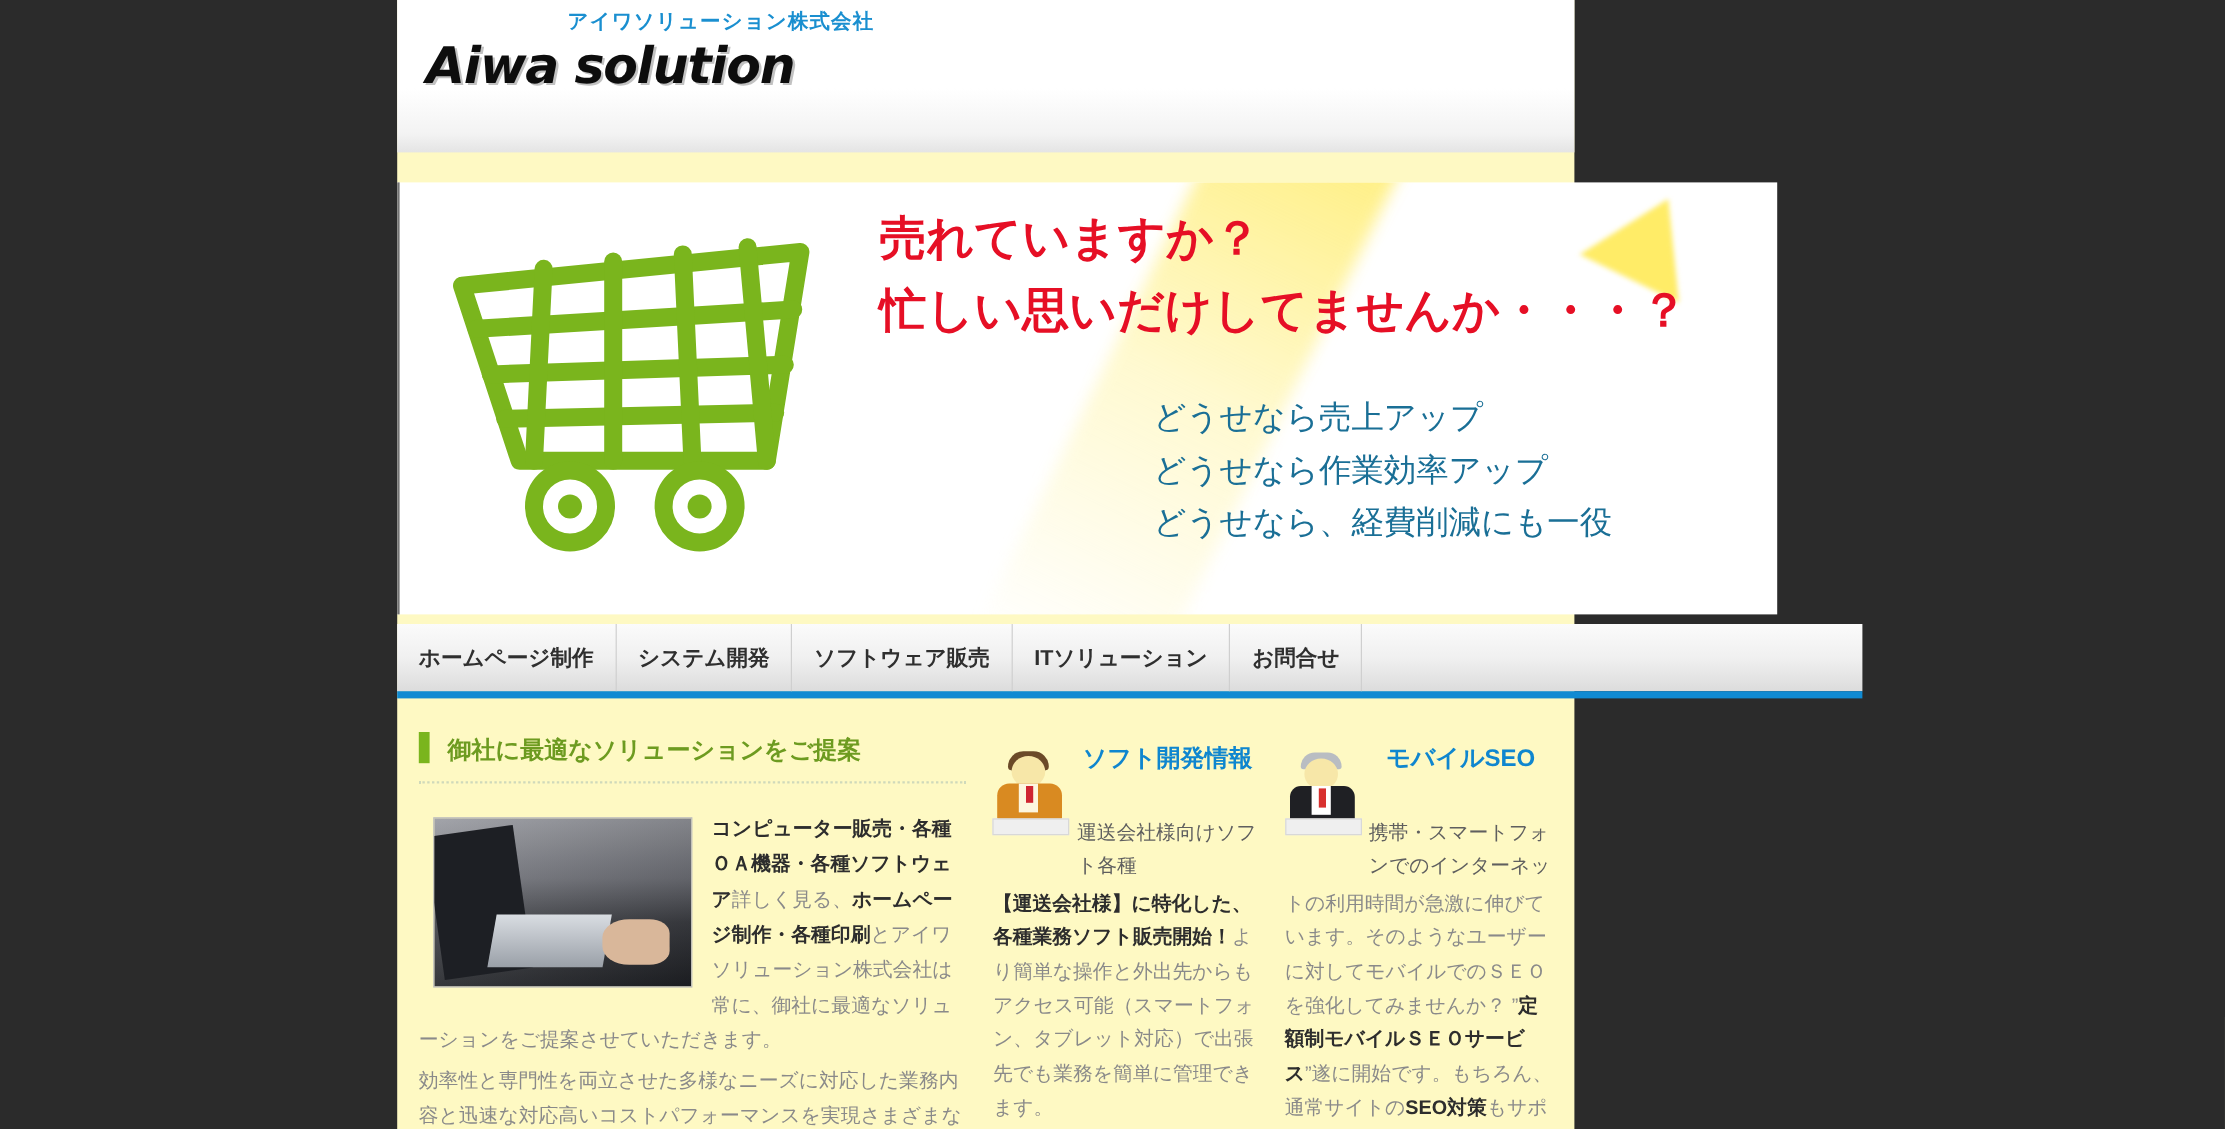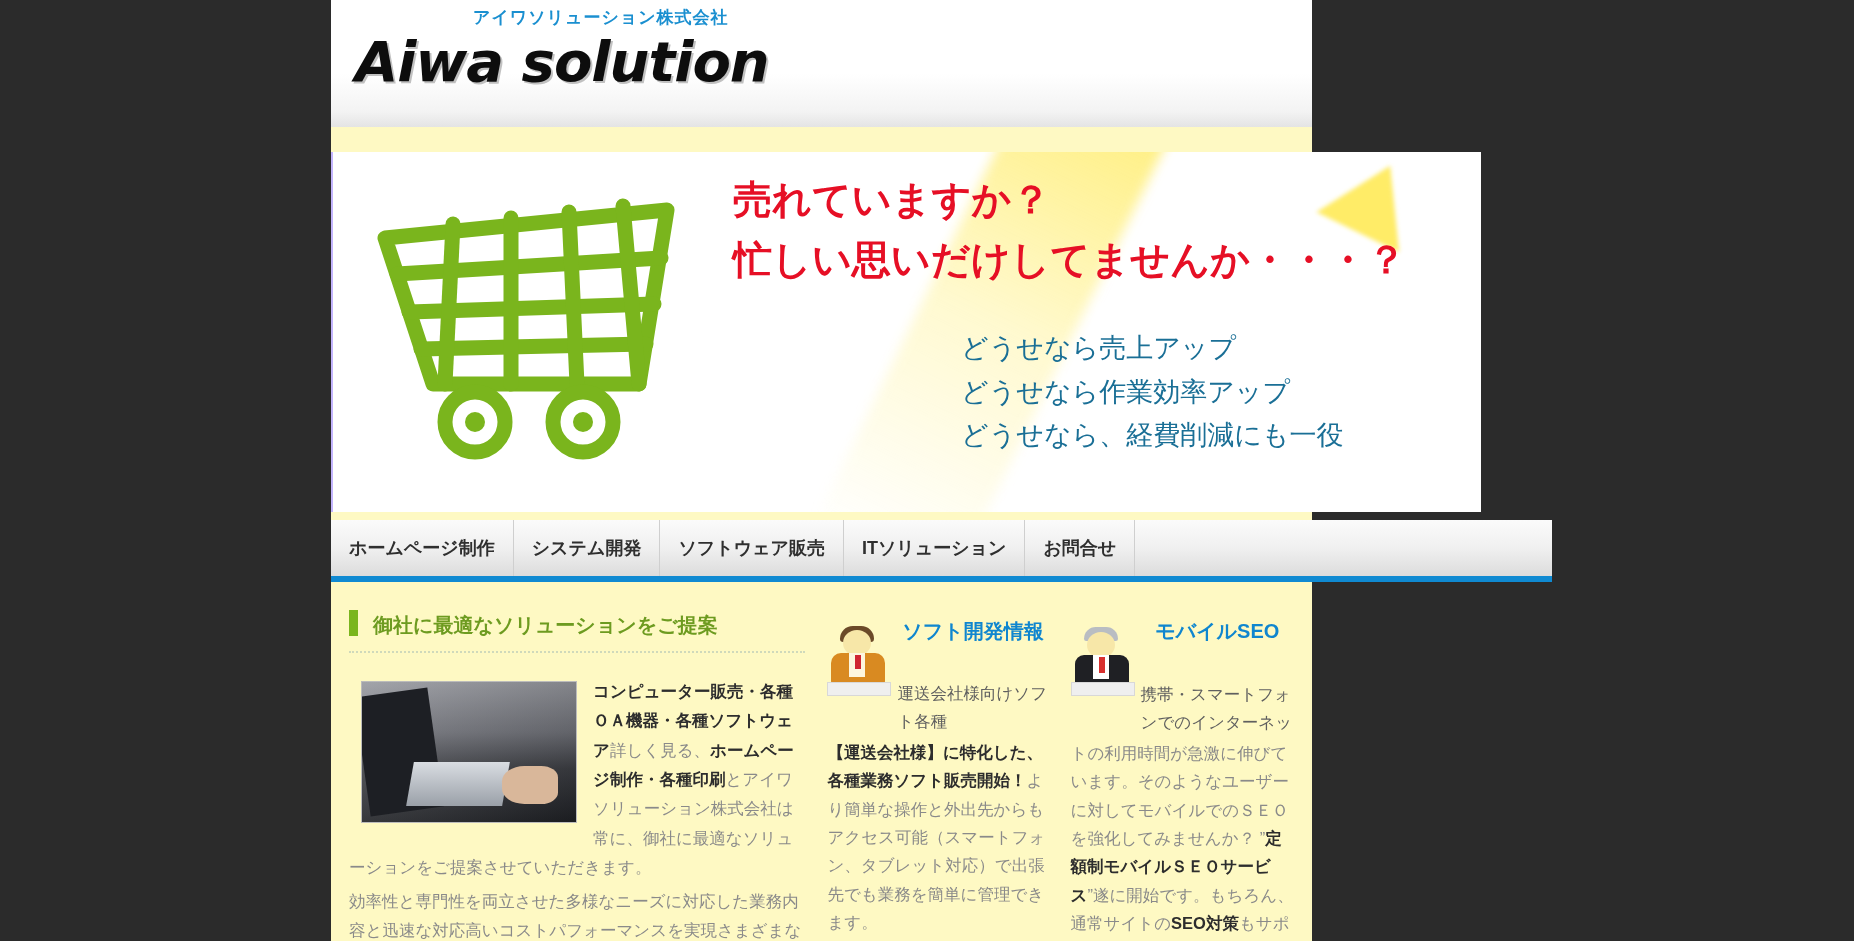--- a/index.html
+++ b/index.html
@@ -37,38 +37,38 @@
   }
   #brand-kana {
     color: #1a8fd0;
     font-size: 17px;
     font-weight: bold;
     letter-spacing: 1px;
     margin-left: 118px;
   }
   #brand-logo {
     margin-top: 4px;
-    font-size: 56px;
+    font-size: 42px;
     font-weight: bold;
     font-style: italic;
     color: #0d0d0d;
     letter-spacing: -1px;
     line-height: 1.05;
     text-shadow: 2px 2px 0 rgba(120,120,120,.45);
     font-family: "DejaVu Sans", sans-serif;
   }
 
   
   #hero {
     position: relative;
     margin: 25px auto 0 auto;
     width: 1148px;
     height: 360px;
     background: #ffffff;
-    border-left: 2px solid #c4b5fd;
+    border-left: 2px solid #737373;
     overflow: hidden;
   }
   #hero-beam {
     position: absolute;
     left: 700px;
     top: -60px;
     width: 150px;
     height: 520px;
     background: linear-gradient(to bottom, rgba(255,238,120,.95), rgba(255,245,170,.55), rgba(255,255,255,0));
     transform: rotate(26deg);

